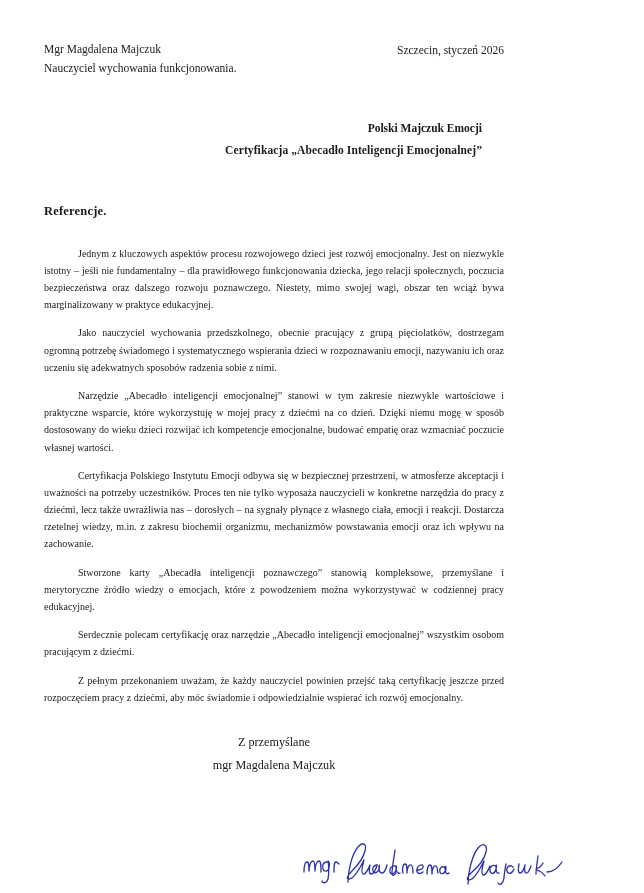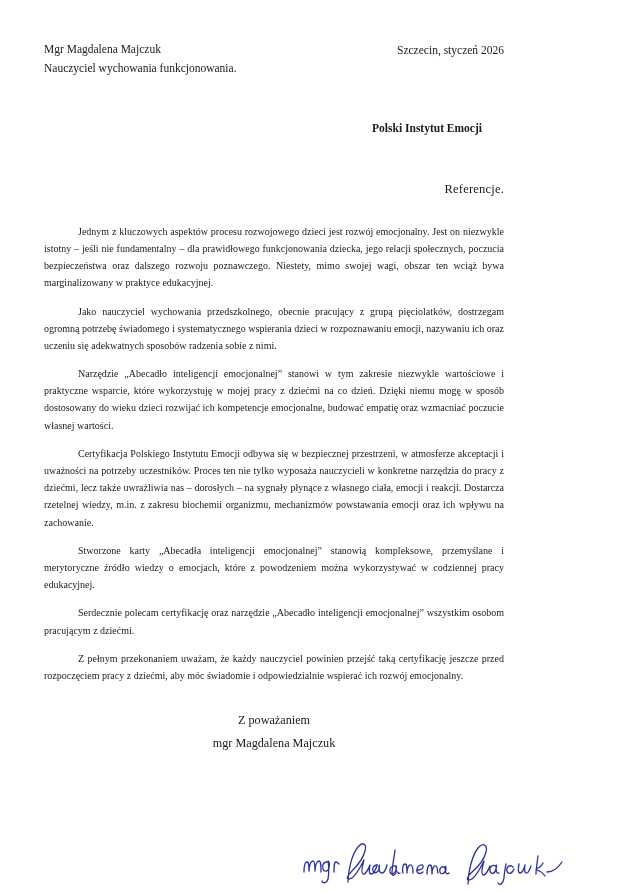--- a/index.html
+++ b/index.html
@@ -58,22 +58,22 @@
     line-height: 1.9;
     padding-right: 22px;
   }
   .institute .line2 {
     letter-spacing: 0.1px;
   }
 
   
   .doc-title {
     margin-top: 42px;
-    text-align: right;
-    font-weight: normal;
+    text-align: left;
+    font-weight: bold;
     font-size: 12.5px;
     letter-spacing: 0.2px;
   }
 
   
   .body {
     margin-top: 26px;
     font-size: 10px;
     line-height: 1.72;
     text-align: justify;
@@ -115,37 +115,38 @@
 
     <div class="header-row">
       <div class="header-left">
         <div>Mgr Magdalena Majczuk</div>
         <div>Nauczyciel wychowania funkcjonowania.</div>
       </div>
       <div class="header-right">Szczecin, styczeń 2026</div>
     </div>
 
     <div class="institute">
-      <div class="line1">Polski Instytut Emocji</div>
+      <div class="line1">Polski Majczuk Emocji</div>
+      <div class="line2">Certyfikacja „Abecadło Inteligencji Emocjonalnej”</div>
     </div>
 
     <div class="doc-title">Referencje.</div>
 
     <div class="body">
       <p>Jednym z kluczowych aspektów procesu rozwojowego dzieci jest rozwój emocjonalny. Jest on niezwykle istotny – jeśli nie fundamentalny – dla prawidłowego funkcjonowania dziecka, jego relacji społecznych, poczucia bezpieczeństwa oraz dalszego rozwoju poznawczego. Niestety, mimo swojej wagi, obszar ten wciąż bywa marginalizowany w praktyce edukacyjnej.</p>
       <p>Jako nauczyciel wychowania przedszkolnego, obecnie pracujący z grupą pięciolatków, dostrzegam ogromną potrzebę świadomego i systematycznego wspierania dzieci w rozpoznawaniu emocji, nazywaniu ich oraz uczeniu się adekwatnych sposobów radzenia sobie z nimi.</p>
       <p>Narzędzie „Abecadło inteligencji emocjonalnej” stanowi w tym zakresie niezwykle wartościowe i praktyczne wsparcie, które wykorzystuję w mojej pracy z dziećmi na co dzień. Dzięki niemu mogę w sposób dostosowany do wieku dzieci rozwijać ich kompetencje emocjonalne, budować empatię oraz wzmacniać poczucie własnej wartości.</p>
       <p>Certyfikacja Polskiego Instytutu Emocji odbywa się w bezpiecznej przestrzeni, w atmosferze akceptacji i uważności na potrzeby uczestników. Proces ten nie tylko wyposaża nauczycieli w konkretne narzędzia do pracy z dziećmi, lecz także uwrażliwia nas – dorosłych – na sygnały płynące z własnego ciała, emocji i reakcji. Dostarcza rzetelnej wiedzy, m.in. z zakresu biochemii organizmu, mechanizmów powstawania emocji oraz ich wpływu na zachowanie.</p>
-      <p>Stworzone karty „Abecadła inteligencji emocjonalnej” stanowią kompleksowe, przemyślane i merytoryczne źródło wiedzy o emocjach, które z powodzeniem można wykorzystywać w codziennej pracy edukacyjnej.</p>
+      <p>Stworzone karty „Abecadła inteligencji poznawczego” stanowią kompleksowe, przemyślane i merytoryczne źródło wiedzy o emocjach, które z powodzeniem można wykorzystywać w codziennej pracy edukacyjnej.</p>
       <p>Serdecznie polecam certyfikację oraz narzędzie „Abecadło inteligencji emocjonalnej” wszystkim osobom pracującym z dziećmi.</p>
       <p>Z pełnym przekonaniem uważam, że każdy nauczyciel powinien przejść taką certyfikację jeszcze przed rozpoczęciem pracy z dziećmi, aby móc świadomie i odpowiedzialnie wspierać ich rozwój emocjonalny.</p>
     </div>
 
     <div class="closing">
-      <div>Z poważaniem</div>
+      <div>Z przemyślane</div>
       <div class="sig-name">mgr Magdalena Majczuk</div>
     </div>
 
   </div>
 
   <div class="signature">
     <svg width="300" height="52" viewBox="0 0 300 52" fill="none" xmlns="http://www.w3.org/2000/svg" aria-hidden="true">
       <g stroke="#2b2fa8" stroke-width="1.3" fill="none" stroke-linecap="round" stroke-linejoin="round">
 
         <path d="M4 34 C4 28, 5 24, 7 24 C9 24, 9 28, 9 33 C9 27, 11 23, 13 23 C15 23, 15 28, 15 33 C15 27, 17 23, 19 23 C21 23, 21 28, 21 34"></path>

